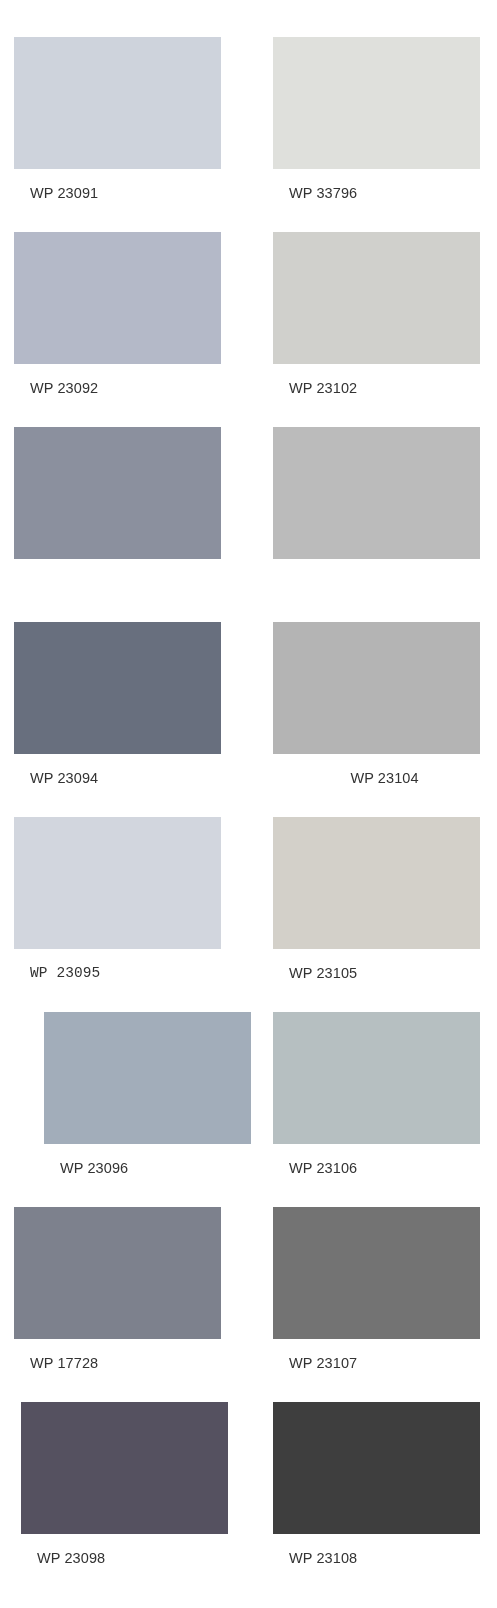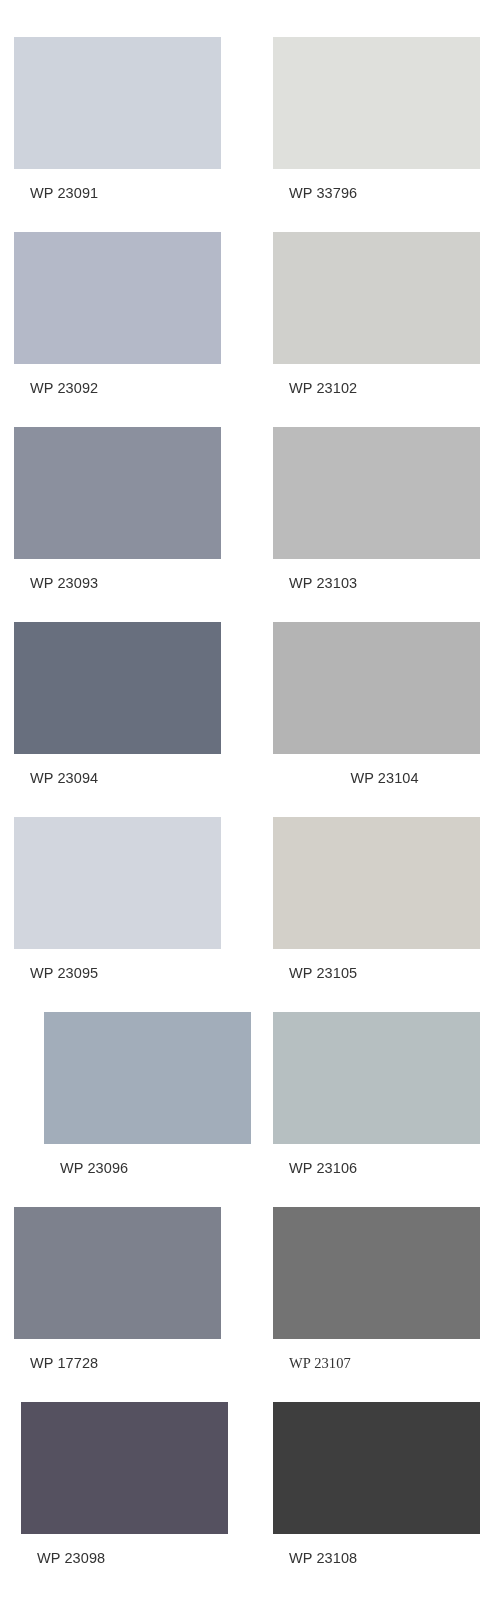--- a/index.html
+++ b/index.html
@@ -60,55 +60,53 @@
     <div class="swatch-cell col-left" style="top: 232px;">
       <span class="swatch-chip" style="background-color: rgb(180, 185, 200);"></span>
       <span class="swatch-label">WP 23092</span>
     </div>
     <div class="swatch-cell col-right" style="top: 232px;">
       <span class="swatch-chip" style="background-color: rgb(208, 208, 204);"></span>
       <span class="swatch-label">WP 23102</span>
     </div>
     <div class="swatch-cell col-left" style="top: 427px;">
       <span class="swatch-chip" style="background-color: rgb(139, 144, 158);"></span>
-      <span class="swatch-label">WP 23093</span>
     </div>
     <div class="swatch-cell col-right" style="top: 427px;">
       <span class="swatch-chip" style="background-color: rgb(187, 187, 187);"></span>
-      <span class="swatch-label">WP 23103</span>
     </div>
     <div class="swatch-cell col-left" style="top: 622px;">
       <span class="swatch-chip" style="background-color: rgb(104, 111, 126);"></span>
       <span class="swatch-label">WP 23094</span>
     </div>
     <div class="swatch-cell col-right" style="top: 622px; text-align: center;">
       <span class="swatch-chip" style="background-color: rgb(180, 180, 180);"></span>
       <span class="swatch-label">WP 23104</span>
     </div>
-    <div class="swatch-cell col-left" style="top: 817px;">
+    <div class="swatch-cell col-left" style="top: 817px; font-family: Liberation Mono, monospace;">
       <span class="swatch-chip" style="background-color: rgb(210, 214, 222);"></span>
       <span class="swatch-label">WP 23095</span>
     </div>
     <div class="swatch-cell col-right" style="top: 817px;">
       <span class="swatch-chip" style="background-color: rgb(211, 208, 201);"></span>
       <span class="swatch-label">WP 23105</span>
     </div>
     <div class="swatch-cell col-left" style="top: 1012px; padding-left: 30px;">
       <span class="swatch-chip" style="background-color: rgb(162, 173, 186);"></span>
       <span class="swatch-label">WP 23096</span>
     </div>
     <div class="swatch-cell col-right" style="top: 1012px;">
       <span class="swatch-chip" style="background-color: rgb(182, 191, 193);"></span>
       <span class="swatch-label">WP 23106</span>
     </div>
     <div class="swatch-cell col-left" style="top: 1207px;">
       <span class="swatch-chip" style="background-color: rgb(125, 129, 141);"></span>
       <span class="swatch-label">WP 17728</span>
     </div>
-    <div class="swatch-cell col-right" style="top: 1207px; font-family: Liberation Serif, serif;">
+    <div class="swatch-cell col-right" style="top: 1207px;">
       <span class="swatch-chip" style="background-color: rgb(115, 115, 115);"></span>
       <span class="swatch-label">WP 23107</span>
     </div>
     <div class="swatch-cell col-left" style="top: 1402px; padding-left: 7px;">
       <span class="swatch-chip" style="background-color: rgb(85, 81, 96);"></span>
       <span class="swatch-label">WP 23098</span>
     </div>
     <div class="swatch-cell col-right" style="top: 1402px;">
       <span class="swatch-chip" style="background-color: rgb(62, 62, 62);"></span>
       <span class="swatch-label">WP 23108</span>

